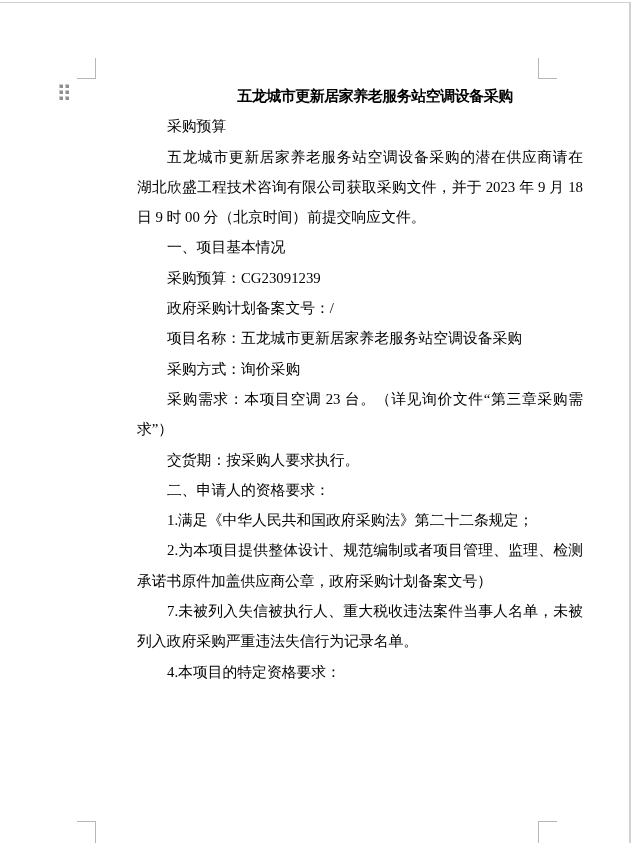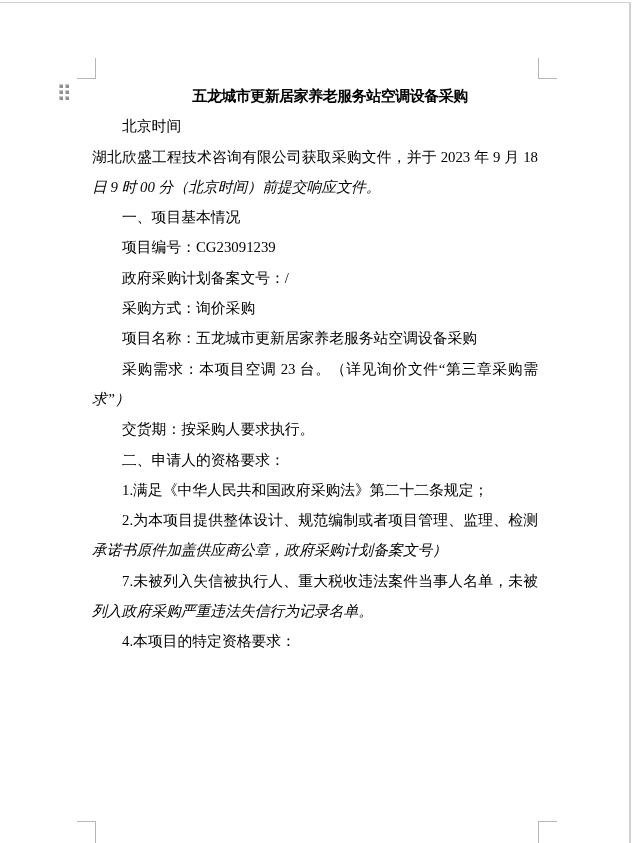--- a/index.html
+++ b/index.html
@@ -50,31 +50,32 @@
     position:absolute;left:92px;top:81px;width:446px;
   }
   .line{
     box-sizing:border-box;
     width:100%;
     height:30.3px;
     line-height:30.3px;
     font-size:14.8px;
     white-space:nowrap;
     overflow:visible;
+    margin-left:45px;
   }
   .line.title{
     font-weight:bold;
     font-size:15px;
     letter-spacing:-0.5px;
     text-align:center;
     padding-left:30px;
     white-space:nowrap;
   }
   .line.indent{padding-left:30px;}
-  .line.plain{padding-left:0;font-style:italic;}
+  .line.plain{padding-left:0;}
   .line.just,
   .line.indent-just{
     white-space:normal;
     text-align:justify;
     text-align-last:justify;
   }
   .line.indent-just{padding-left:30px;}
 </style>
 </head>
 <body>
@@ -93,28 +94,29 @@
     <span></span>
     <span></span>
     <span></span>
     <span></span>
     <span></span>
     <span></span>
   </div>
 
   <div class="text-area" id="doc-lines">
       <div class="line title">五龙城市更新居家养老服务站空调设备采购</div>
-      <div class="line indent">北京时间</div>
+      <div class="line indent">采购预算</div>
+      <div class="line indent-just">五龙城市更新居家养老服务站空调设备采购的潜在供应商请在</div>
       <div class="line just">湖北欣盛工程技术咨询有限公司获取采购文件，并于 2023 年 9 月 18</div>
       <div class="line plain">日 9 时 00 分（北京时间）前提交响应文件。</div>
       <div class="line indent">一、项目基本情况</div>
-      <div class="line indent">项目编号：CG23091239</div>
+      <div class="line indent">采购预算：CG23091239</div>
       <div class="line indent">政府采购计划备案文号：/</div>
+      <div class="line indent">项目名称：五龙城市更新居家养老服务站空调设备采购</div>
       <div class="line indent">采购方式：询价采购</div>
-      <div class="line indent">项目名称：五龙城市更新居家养老服务站空调设备采购</div>
       <div class="line indent-just">采购需求：本项目空调 23 台。（详见询价文件“第三章采购需</div>
       <div class="line plain">求”）</div>
       <div class="line indent">交货期：按采购人要求执行。</div>
       <div class="line indent">二、申请人的资格要求：</div>
       <div class="line indent">1.满足《中华人民共和国政府采购法》第二十二条规定；</div>
       <div class="line indent-just">2.为本项目提供整体设计、规范编制或者项目管理、监理、检测</div>
       <div class="line plain">承诺书原件加盖供应商公章，政府采购计划备案文号）</div>
       <div class="line indent-just">7.未被列入失信被执行人、重大税收违法案件当事人名单，未被</div>
       <div class="line plain">列入政府采购严重违法失信行为记录名单。</div>
       <div class="line indent">4.本项目的特定资格要求：</div>

